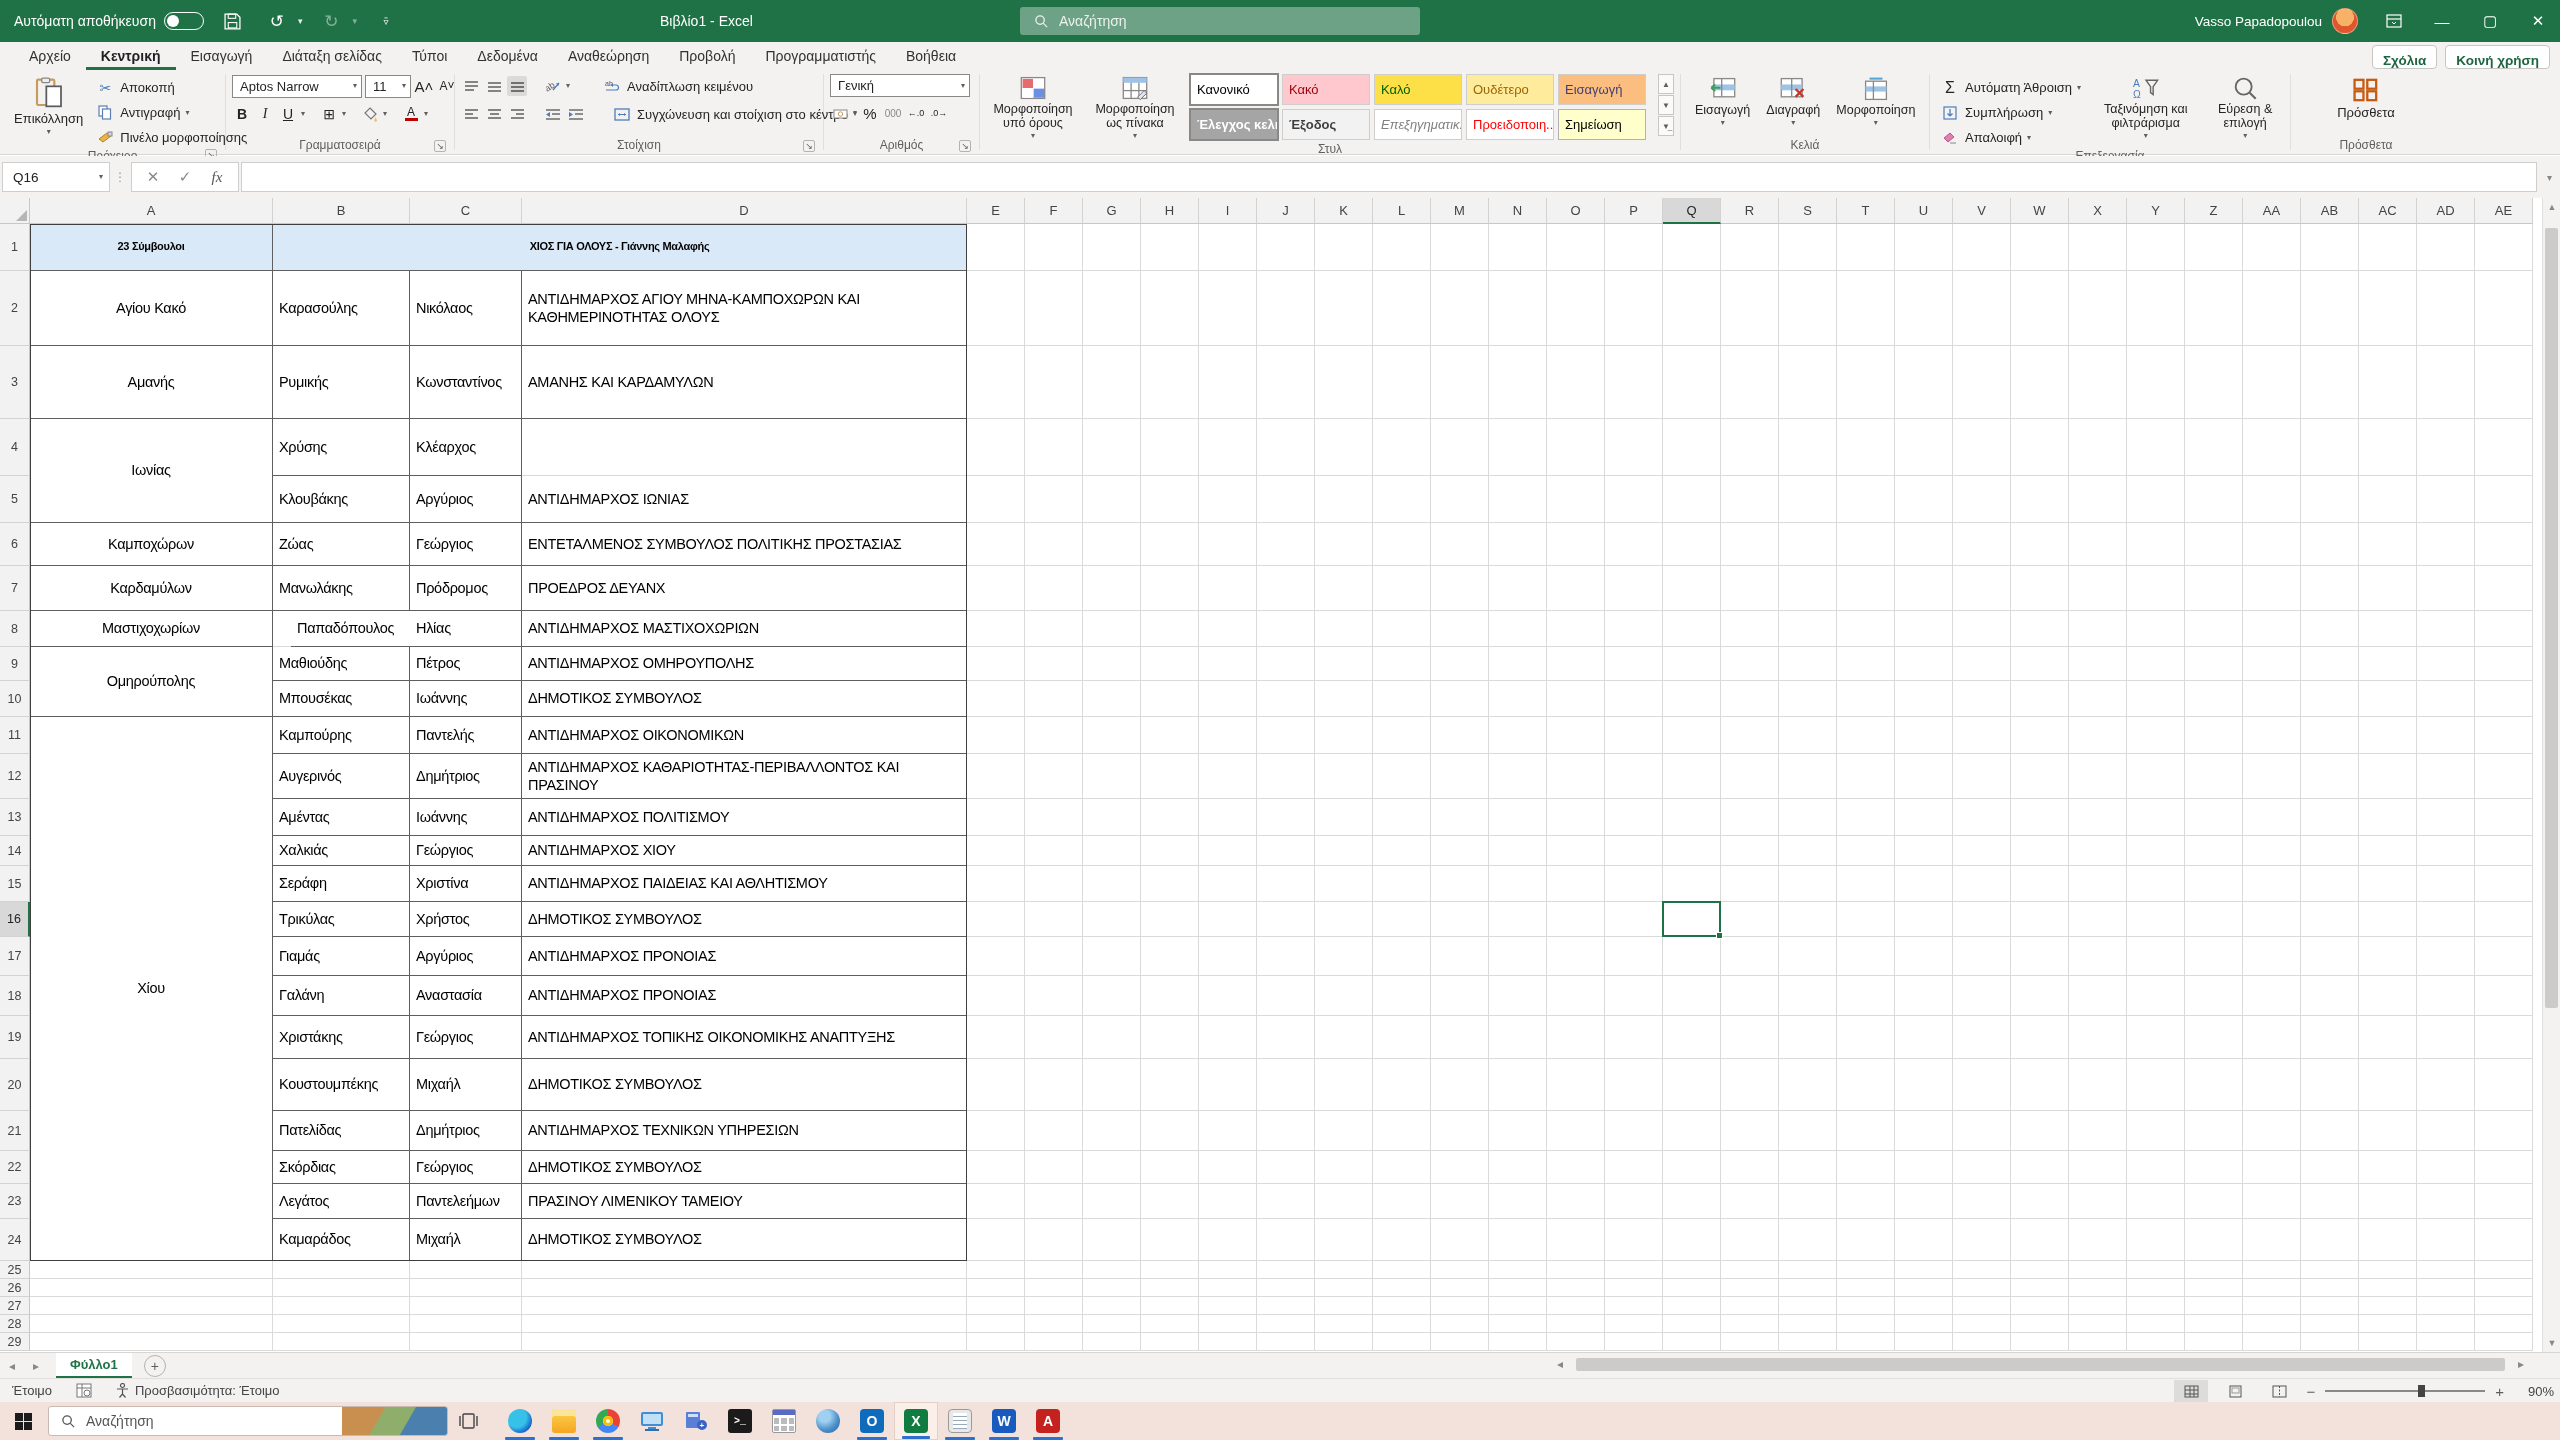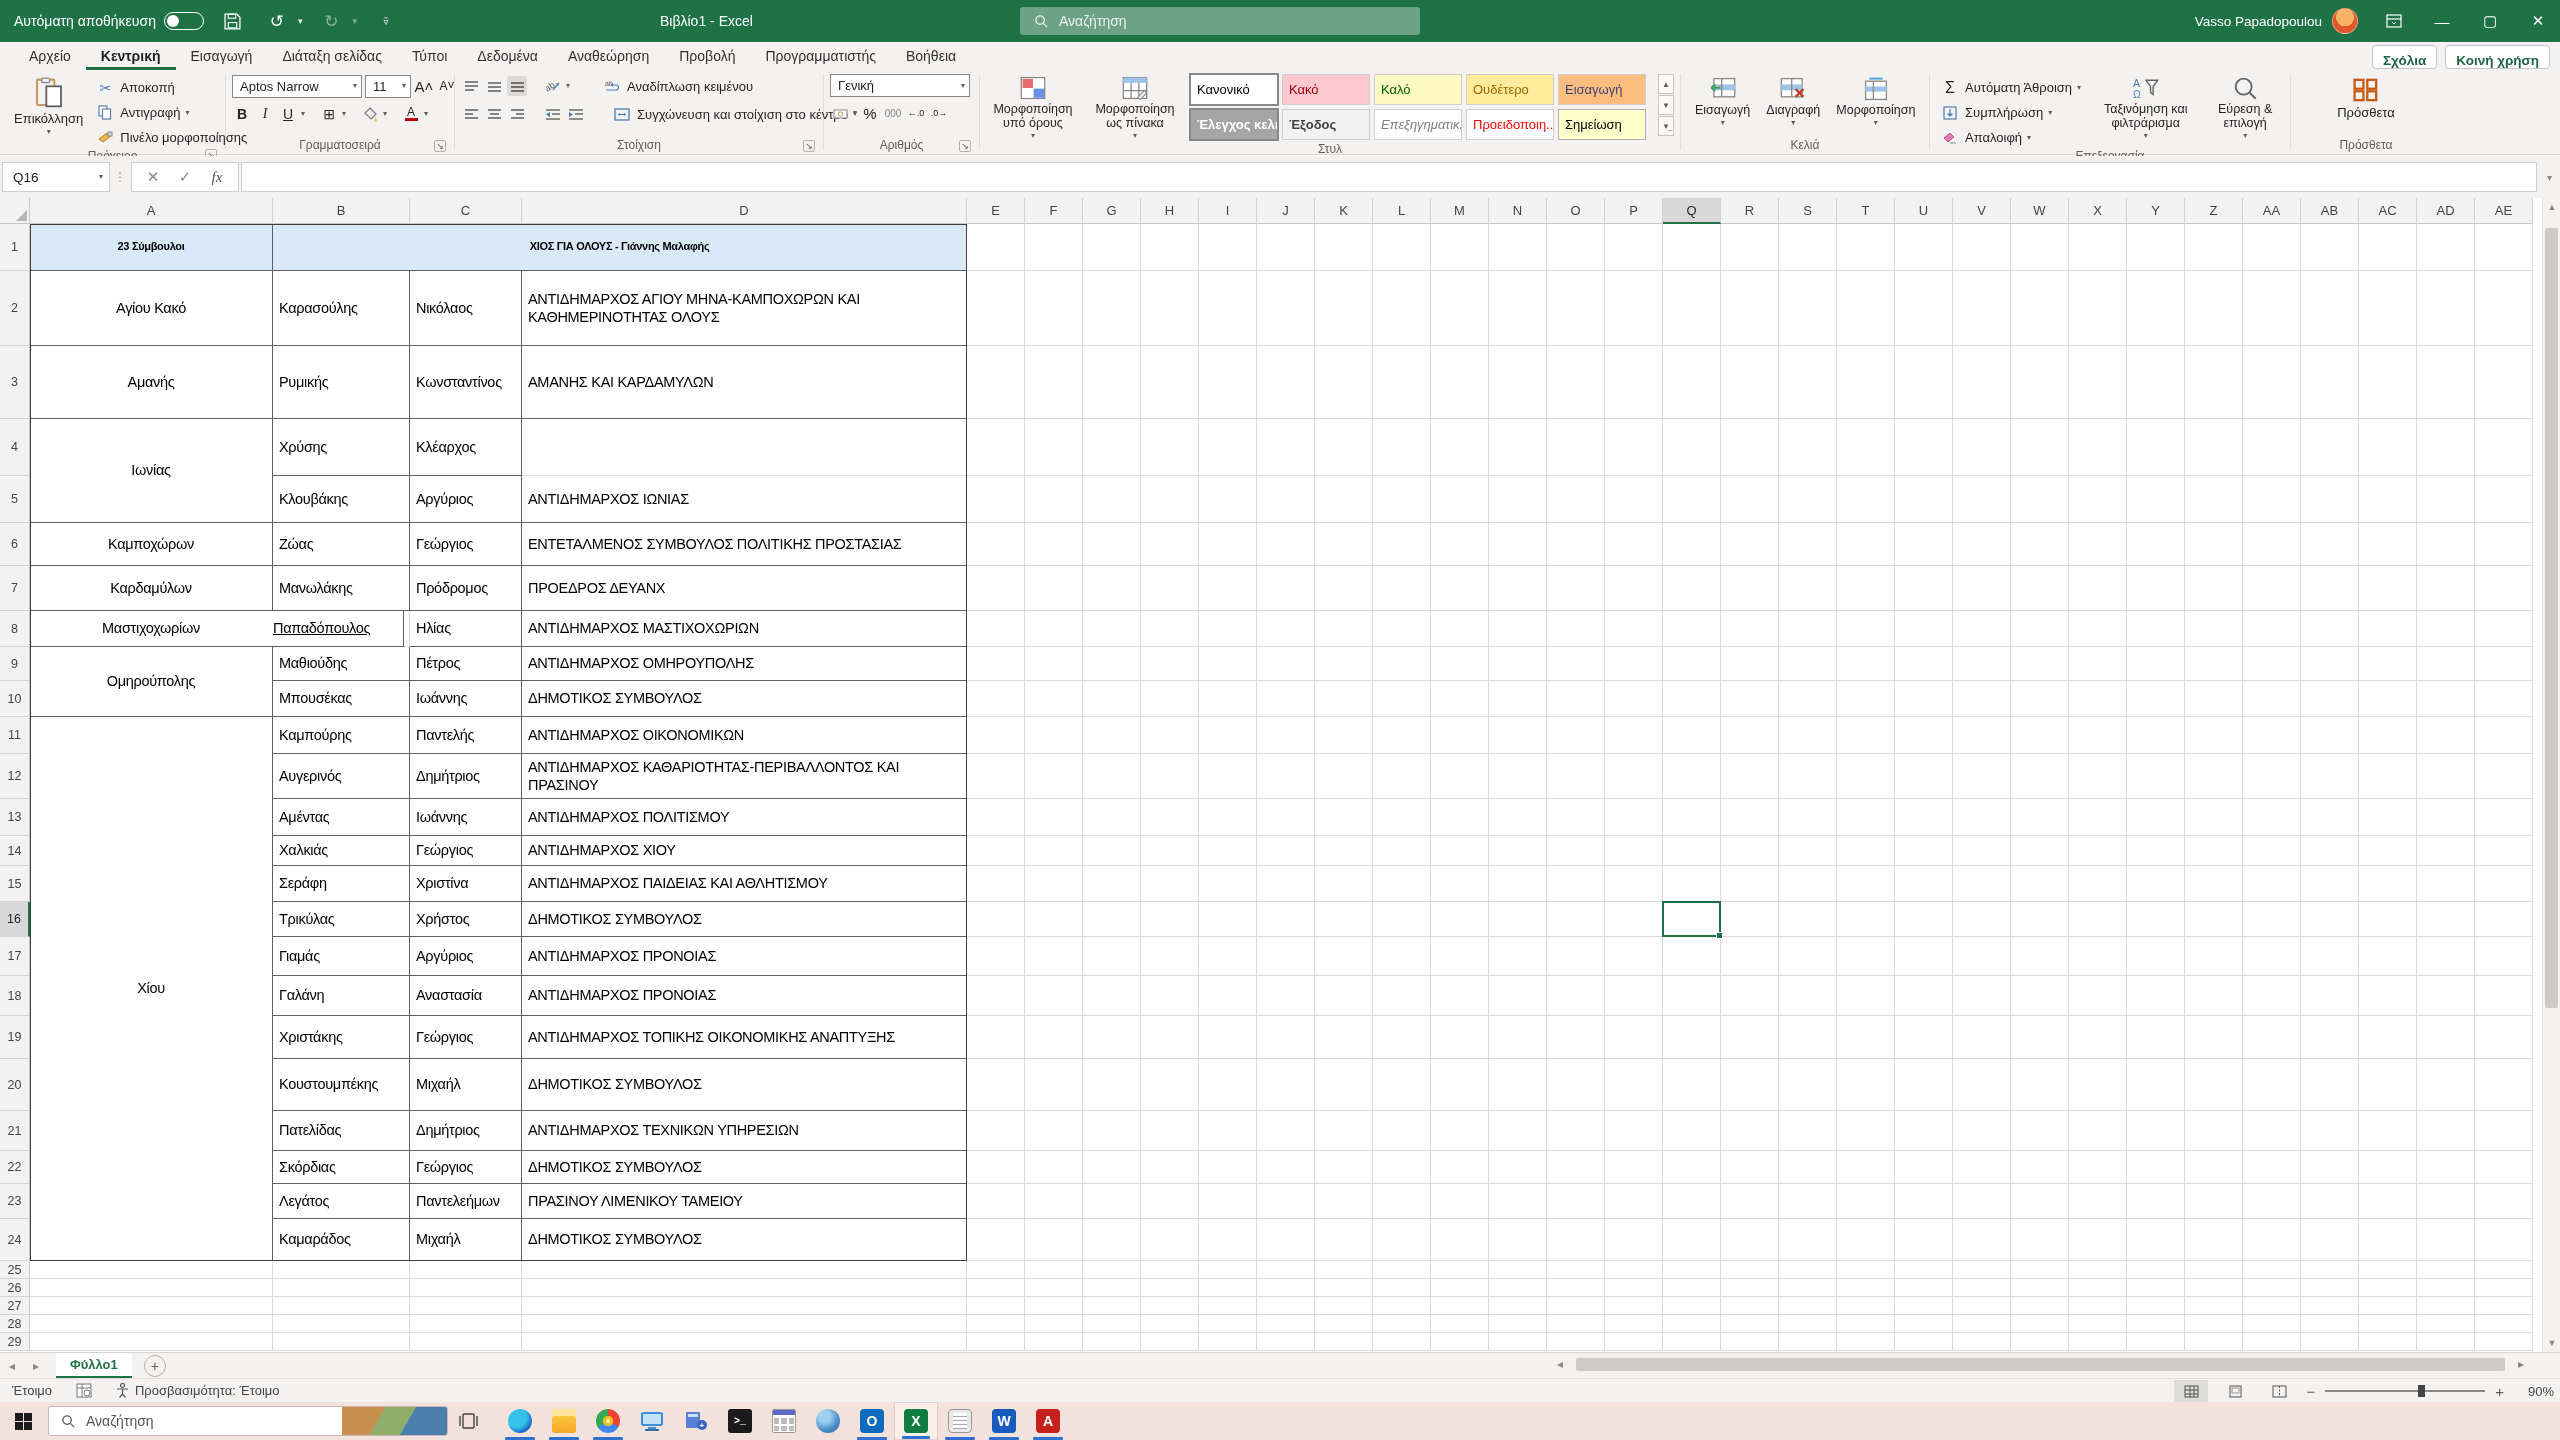--- a/index.html
+++ b/index.html
@@ -470,21 +470,21 @@
               <line x1="13" y1="5" x2="13" y2="17" stroke="#8a8886"></line>
               <line x1="1" y1="11" x2="19" y2="11" stroke="#8a8886"></line>
               <path d="M12 16l5-5 2 2-5 5z" fill="#e0e6ee" stroke="#666" stroke-width=".7"></path>
             </svg>
           <span>Μορφοποίηση ως πίνακα</span>
             <span class="chev">▾</span>
         </div>
         <div class="gallery" id="style-gallery">
             <span class="stylechip" style="background: rgb(255, 255, 255); color: rgb(0, 0, 0); border-color: rgb(171, 171, 171); outline: rgb(138, 136, 134) solid 2px; outline-offset: -1px;">Κανονικό</span>
             <span class="stylechip" style="background: rgb(255, 199, 206); color: rgb(156, 0, 6);">Κακό</span>
-            <span class="stylechip" style="background: #fef9c3; color: rgb(0, 97, 0);">Καλό</span>
+            <span class="stylechip" style="background: #fde047; color: rgb(0, 97, 0);">Καλό</span>
             <span class="stylechip" style="background: rgb(255, 235, 156); color: rgb(156, 101, 0);">Ουδέτερο</span>
             <span class="stylechip" style="background: rgb(251, 190, 126); color: rgb(63, 63, 118);">Εισαγωγή</span>
             <span class="stylechip" style="background: rgb(165, 165, 165); color: rgb(255, 255, 255); font-weight: bold; outline: rgb(138, 136, 134) solid 2px; outline-offset: -1px;">Έλεγχος κελιού</span>
             <span class="stylechip" style="background: rgb(242, 242, 242); color: rgb(63, 63, 63); font-weight: bold;">Έξοδος</span>
             <span class="stylechip" style="background: rgb(255, 255, 255); color: rgb(127, 127, 127); font-style: italic;">Επεξηγηματικ...</span>
             <span class="stylechip" style="background: rgb(255, 255, 255); color: rgb(255, 0, 0);">Προειδοποιη...</span>
             <span class="stylechip" style="background: rgb(255, 255, 204); color: rgb(0, 0, 0); border-color: rgb(178, 178, 178);">Σημείωση</span>
           </div>
         <div class="gal-scroll">
           <span>▲</span>
@@ -765,21 +765,21 @@
       <div class="cell left" style="left: 522px; top: 278px; width: 445px; height: 47px;">ΑΝΤΙΔΗΜΑΡΧΟΣ ΙΩΝΙΑΣ</div>
       <div class="cell center" style="left: 30px; top: 325px; width: 243px; height: 43px;">Καμποχώρων</div>
       <div class="cell left" style="left: 273px; top: 325px; width: 137px; height: 43px;">Ζώας</div>
       <div class="cell left" style="left: 410px; top: 325px; width: 112px; height: 43px;">Γεώργιος</div>
       <div class="cell left" style="left: 522px; top: 325px; width: 445px; height: 43px;">ΕΝΤΕΤΑΛΜΕΝΟΣ ΣΥΜΒΟΥΛΟΣ ΠΟΛΙΤΙΚΗΣ ΠΡΟΣΤΑΣΙΑΣ</div>
       <div class="cell center" style="left: 30px; top: 368px; width: 243px; height: 45px;">Καρδαμύλων</div>
       <div class="cell left" style="left: 273px; top: 368px; width: 137px; height: 45px;">Μανωλάκης</div>
       <div class="cell left" style="left: 410px; top: 368px; width: 112px; height: 45px;">Πρόδρομος</div>
       <div class="cell left" style="left: 522px; top: 368px; width: 445px; height: 45px;">ΠΡΟΕΔΡΟΣ ΔΕΥΑΝΧ</div>
       <div class="cell center" style="left: 30px; top: 413px; width: 243px; height: 36px;">Μαστιχοχωρίων</div>
-      <div class="cell left" style="left: 267px; top: 413px; width: 137px; height: 36px; text-decoration: underline;">Παπαδόπουλος</div>
+      <div class="cell left" style="left: 291px; top: 413px; width: 137px; height: 36px;">Παπαδόπουλος</div>
       <div class="cell left" style="left: 410px; top: 413px; width: 112px; height: 36px;">Ηλίας</div>
       <div class="cell left" style="left: 522px; top: 413px; width: 445px; height: 36px;">ΑΝΤΙΔΗΜΑΡΧΟΣ ΜΑΣΤΙΧΟΧΩΡΙΩΝ</div>
       <div class="cell center" style="left: 30px; top: 449px; width: 243px; height: 70px;">Ομηρούπολης</div>
       <div class="cell left" style="left: 273px; top: 449px; width: 137px; height: 34px;">Μαθιούδης</div>
       <div class="cell left" style="left: 410px; top: 449px; width: 112px; height: 34px;">Πέτρος</div>
       <div class="cell left" style="left: 522px; top: 449px; width: 445px; height: 34px;">ΑΝΤΙΔΗΜΑΡΧΟΣ ΟΜΗΡΟΥΠΟΛΗΣ</div>
       <div class="cell left" style="left: 273px; top: 483px; width: 137px; height: 36px;">Μπουσέκας</div>
       <div class="cell left" style="left: 410px; top: 483px; width: 112px; height: 36px;">Ιωάννης</div>
       <div class="cell left" style="left: 522px; top: 483px; width: 445px; height: 36px;">ΔΗΜΟΤΙΚΟΣ ΣΥΜΒΟΥΛΟΣ</div>
       <div class="cell center" style="left: 30px; top: 519px; width: 243px; height: 544px;">Χίου</div>

